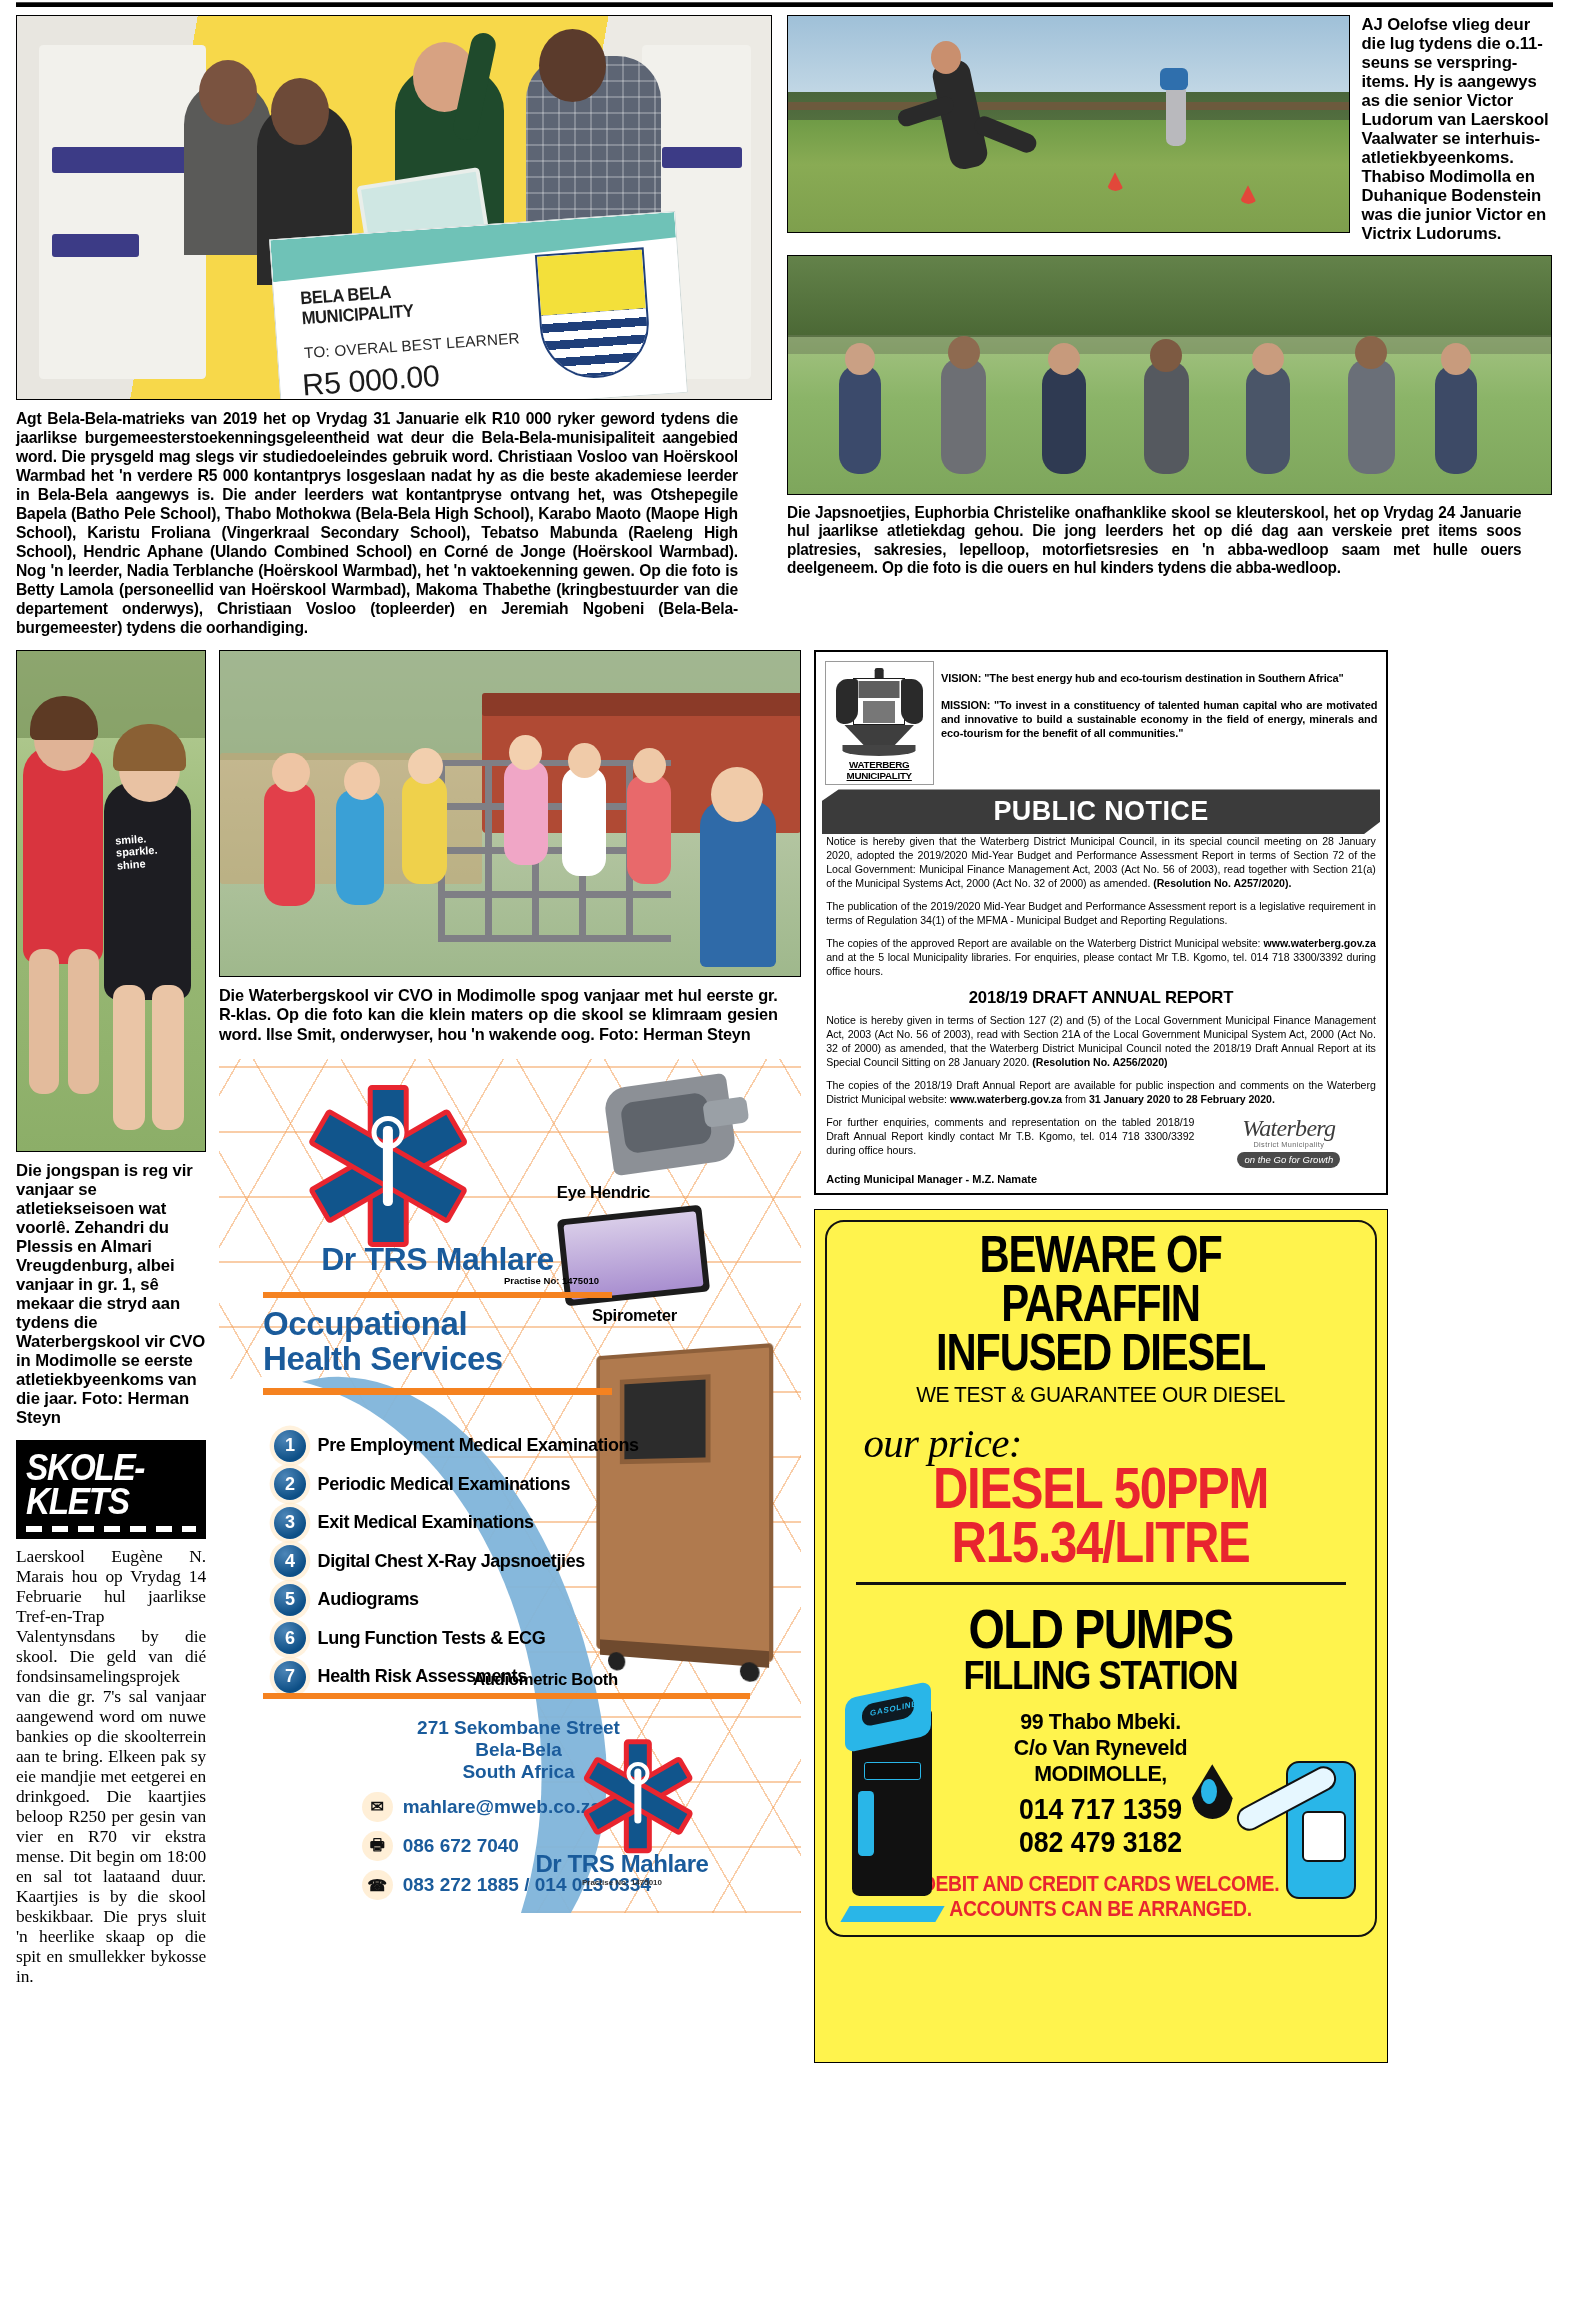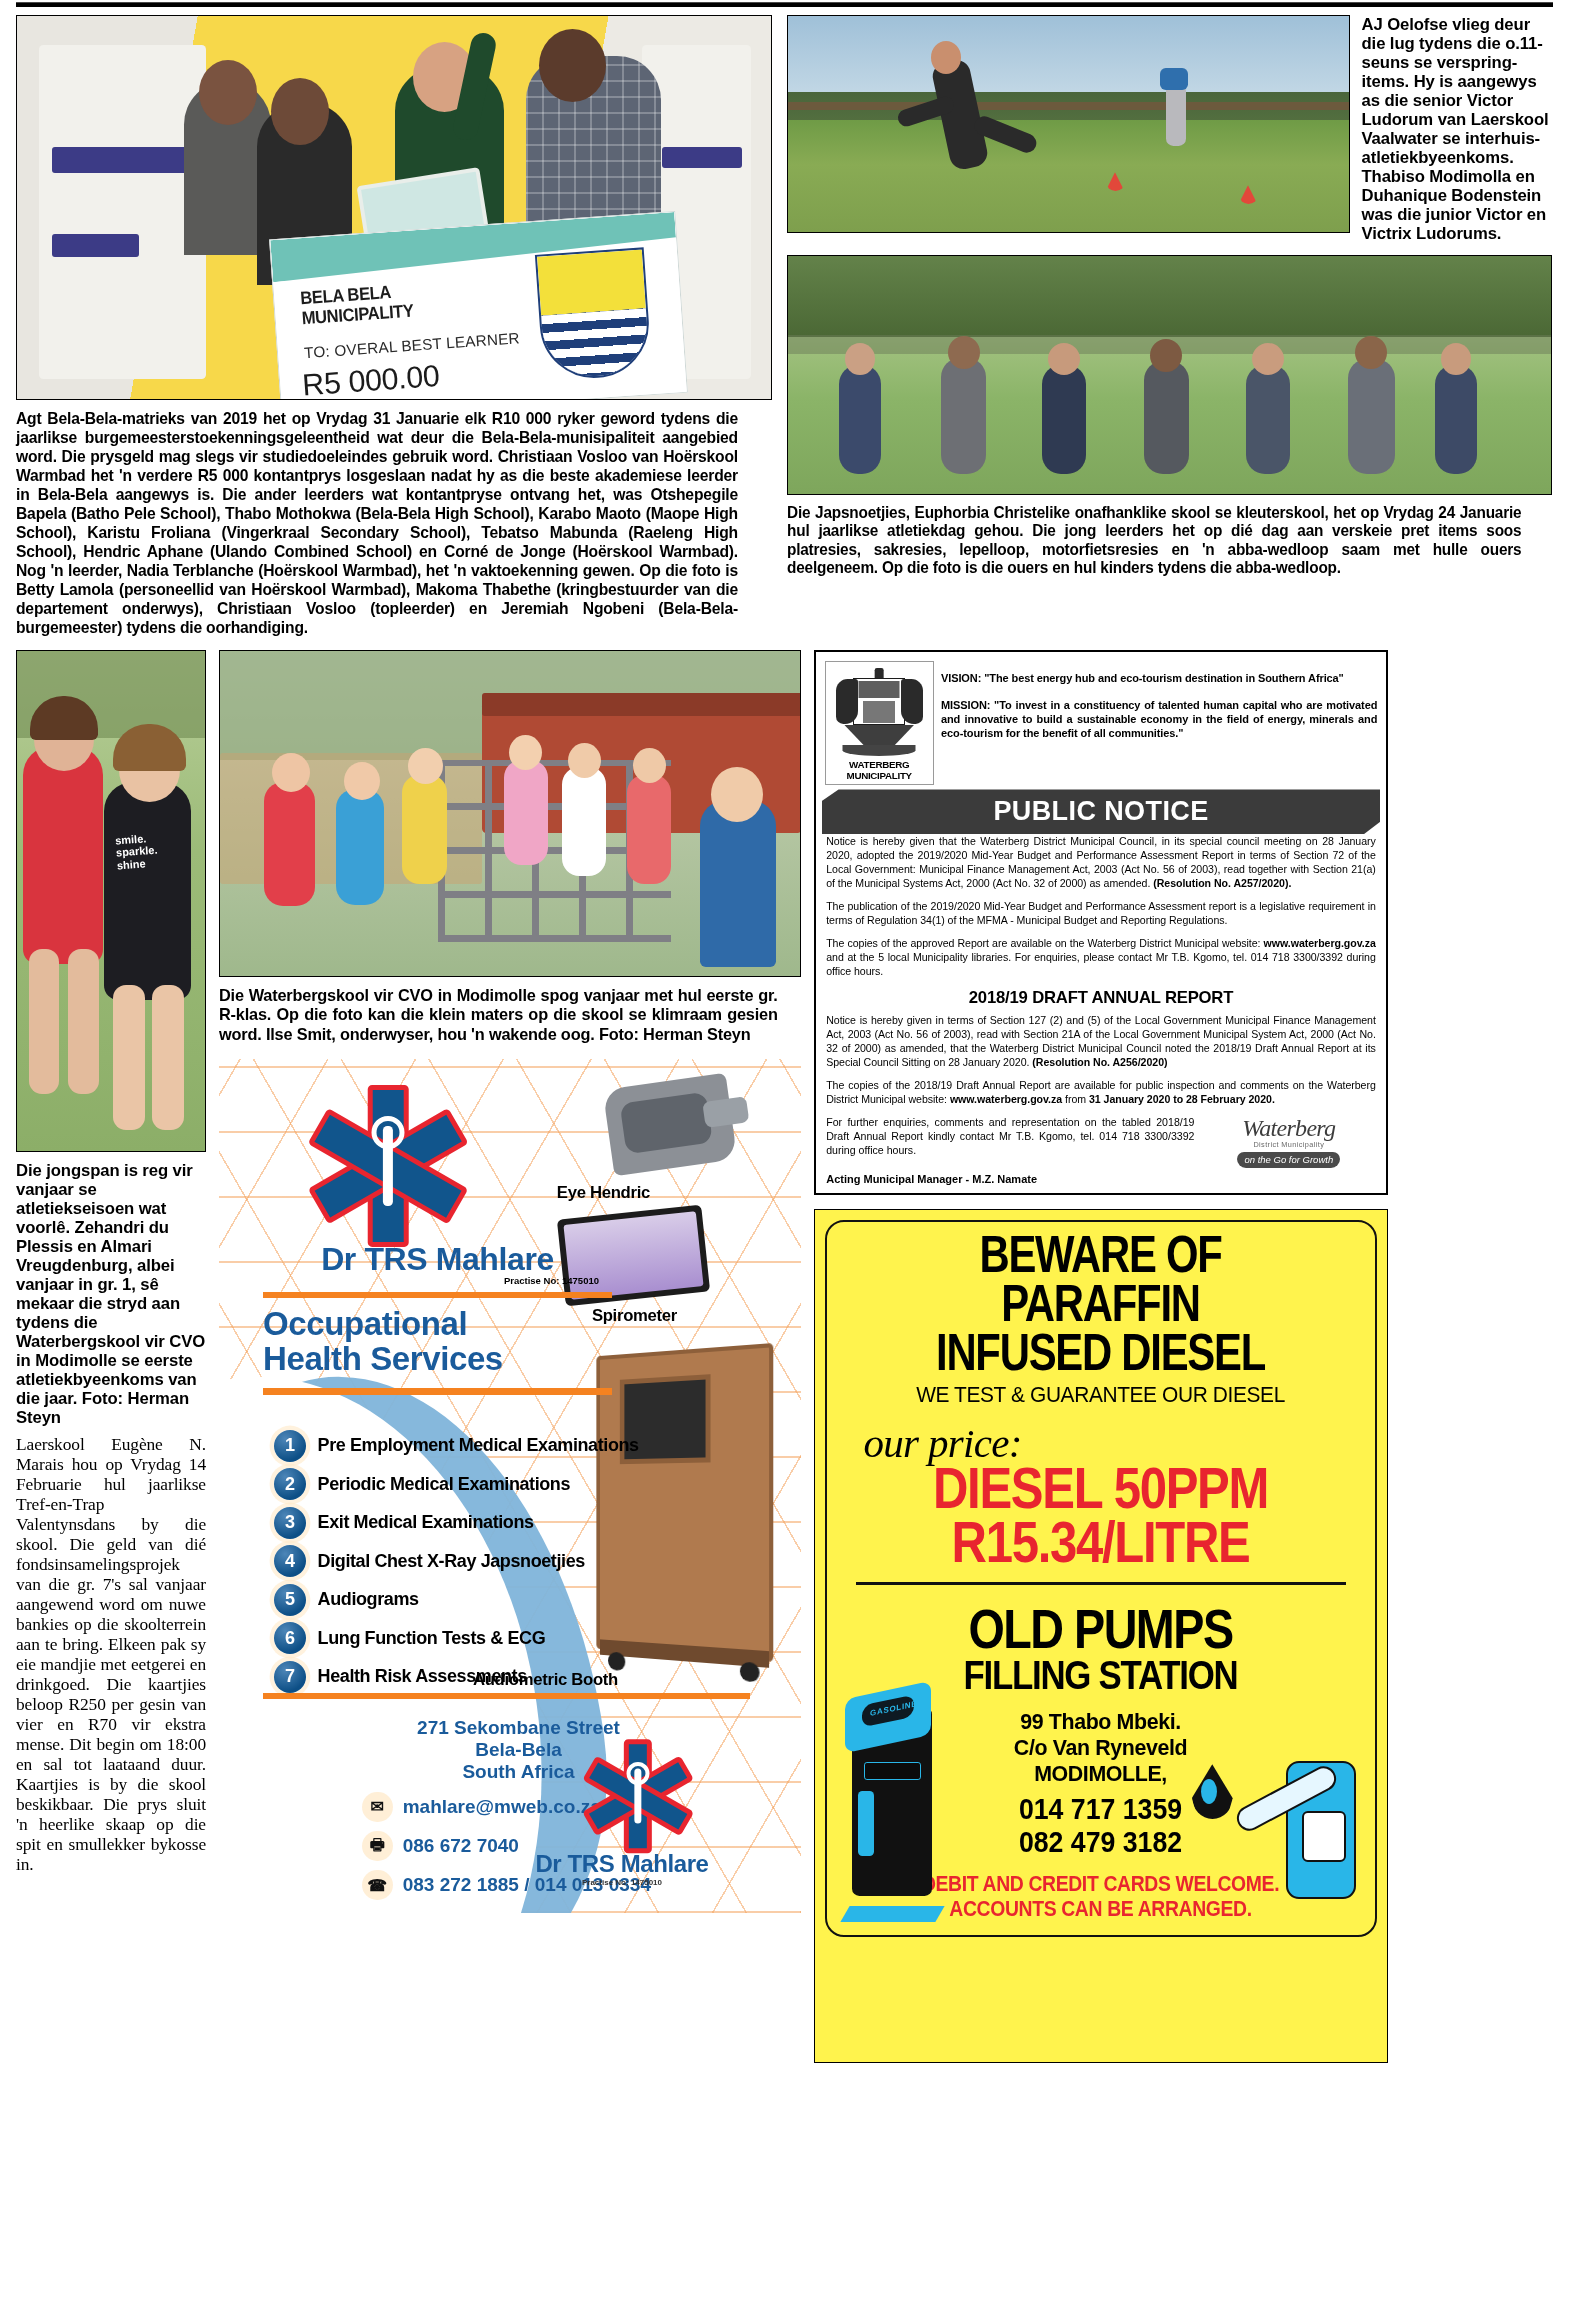--- a/index.html
+++ b/index.html
@@ -97,21 +97,21 @@
     font-size:17.4px; line-height:20px; text-align:justify;
     margin-top:7.3px; letter-spacing:-0.1px;
   }
 
   
   .notice {
     border:2.2px solid #000; background:#fff; padding:4.4px 5.8px 5.8px 5.8px;
     font-family:"Liberation Sans", sans-serif;
   }
   .notice-head { display:flex; gap:7.3px; align-items:flex-start; padding:4.4px 2.9px 2.9px 2.9px; }
-  .crest { width:109px; flex:0 0 109px; text-align:center; }
+  .crest { width:109px; flex:0 0 109px; text-align:center;text-decoration:underline; }
   .crest-box { border:0.7px solid #9a9a9a; padding:2.9px 1.5px; }
   .crest-art { height:93px; position:relative; }
   .crest-label { font-size:9.8px; font-weight:bold; letter-spacing:-0.3px; margin-top:1.5px; }
   .vm { flex:1; padding-top:10.2px; }
   .vm p { margin:0 0 13px 0; font-size:11px; line-height:14px; text-align:justify;
           letter-spacing:-0.1px; font-weight:bold; }
   .vm p b { font-weight:bold; }
   .pn-banner {
     margin:1.5px 0 0 0; height:45px; position:relative; background:#3b3b3b;
     border-radius:0 0 0 0; display:flex; align-items:center; justify-content:center;
@@ -307,20 +307,25 @@
         <div class="blob" style="left:51px;top:298px;width:30.5px;height:145px;background:#e3bb9c;border-radius:13px;"></div>
         <div class="blob" style="left:87px;top:131px;width:87px;height:218px;background:#1d1d22;border-radius:29px 29px 14.5px 14.5px;"></div>
         <div class="blob" style="left:102px;top:87px;width:61px;height:64px;background:#e9c2a3;border-radius:50%;"></div>
         <div class="blob" style="left:96px;top:73px;width:73px;height:47px;background:#8a6034;border-radius:35px 35px 5.8px 5.8px;"></div>
         <div class="blob" style="left:96px;top:334px;width:32px;height:145px;background:#eac5a6;border-radius:13px;"></div>
         <div class="blob" style="left:135px;top:334px;width:32px;height:145px;background:#eac5a6;border-radius:13px;"></div>
         <div style="position:absolute;left:99px;top:182px;color:#fff;font-size:11px;font-weight:bold;line-height:12.4px;transform:rotate(-4deg);">smile.<br>sparkle.<br>shine</div>
       </div>
       <div class="side-cap" style="margin-top:8.7px;">Die jongspan is reg vir vanjaar se atletiekseisoen wat voorlê. Zehandri du Plessis en Almari Vreugdenburg, albei vanjaar in gr. 1, sê mekaar die stryd aan tydens die Waterbergskool vir CVO in Modimolle se eerste atletiekbyeenkoms van die jaar. Foto: Herman Steyn</div>
 
+      <div class="sk-box">
+        <div class="sk-line1">SKOLE-</div>
+        <div class="sk-line2">KLETS</div>
+        <div class="sk-dashes"></div>
+      </div>
       <div class="sk-body">Laerskool Eugène N. Marais hou op Vrydag 14 Februarie hul jaarlikse Tref-en-Trap Valentynsdans by die skool. Die geld van dié fondsinsamelingsprojek van die gr. 7's sal vanjaar aangewend word om nuwe bankies op die skoolterrein aan te bring. Elkeen pak sy eie mandjie met eetgerei en drinkgoed. Die kaartjies beloop R250 per gesin van vier en R70 vir ekstra mense. Dit begin om 18:00 en sal tot laataand duur. Kaartjies is by die skool beskikbaar. Die prys sluit 'n heerlike skaap op die spit en smullekker bykosse in.</div>
     </div>
 
     <div style="width:582px;">
       <div class="photo ph-play">
         <div style="position:absolute;inset:0;background:linear-gradient(#cfd9c4,#b8c8a6 45%,#9fb88c);"></div>
         <div class="blob" style="left:0;top:0;width:100%;height:109px;background:#8fa87a;border-radius:0;opacity:.7;"></div>
         <div class="blob" style="left:262px;top:51px;width:320px;height:131px;background:#b04a34;border-radius:4.4px;"></div>
         <div class="blob" style="left:262px;top:42px;width:334px;height:23px;background:#8b3a28;border-radius:2.9px;"></div>
         <div class="blob" style="left:0;top:102px;width:262px;height:131px;background:#caa26f;border-radius:2.9px;opacity:.5;"></div>

